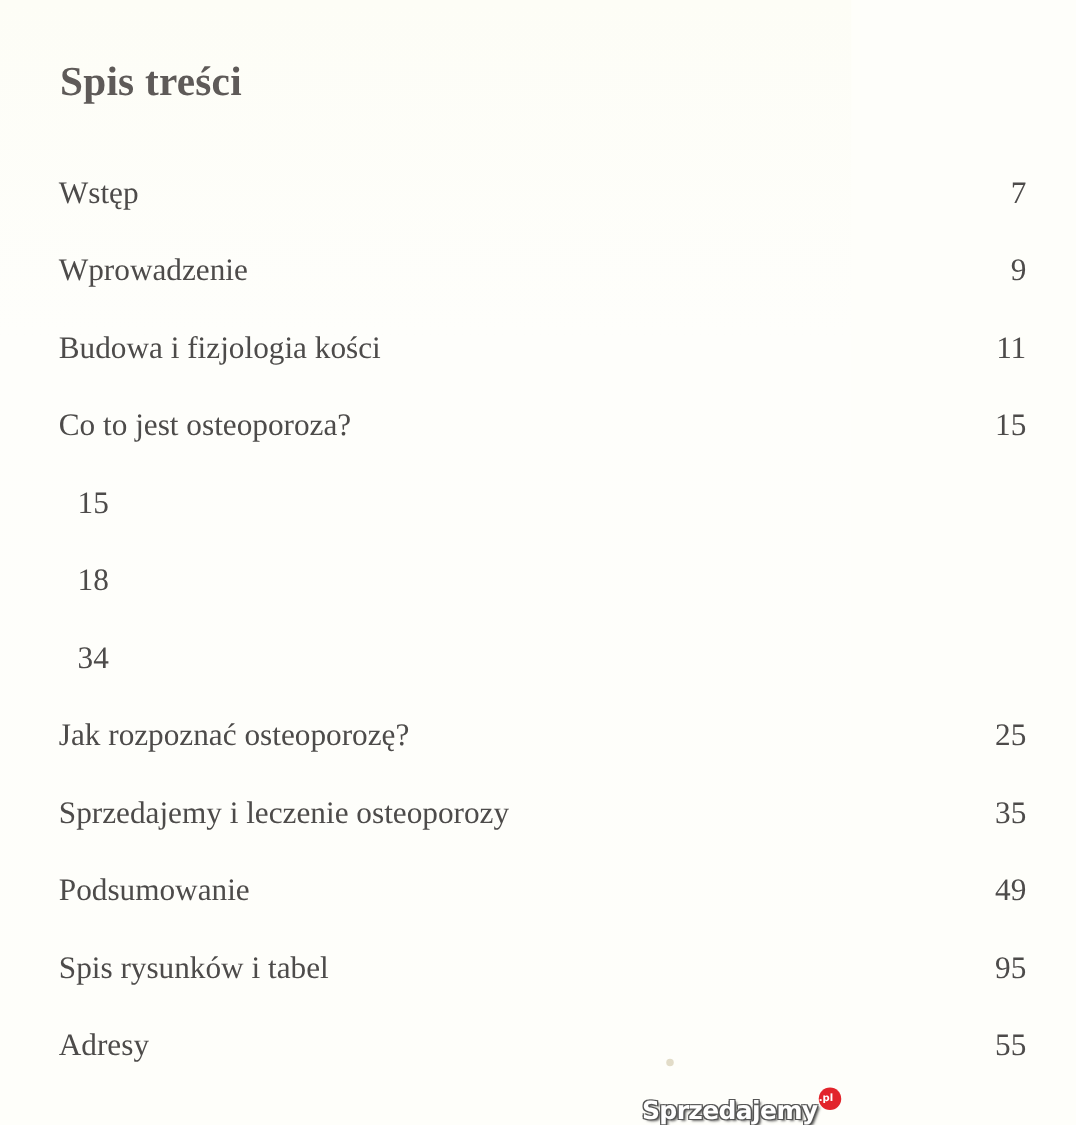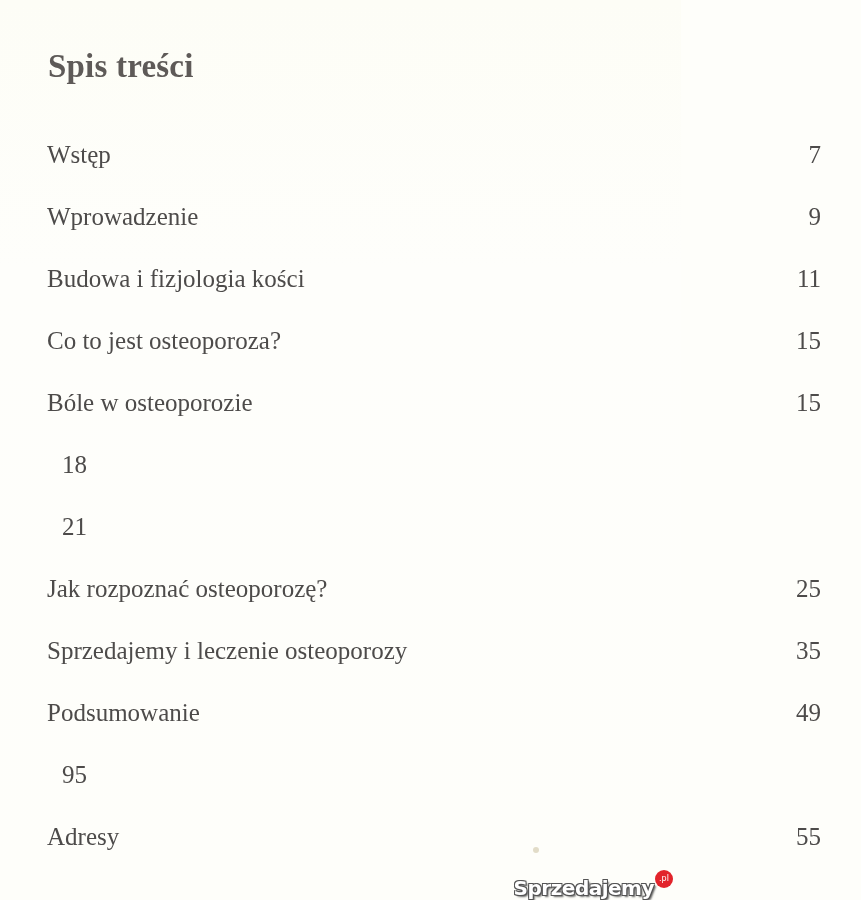--- a/index.html
+++ b/index.html
@@ -91,23 +91,23 @@
       display: inline-block;
       margin-left: 1px;
       margin-top: -6px;
       width: 18px;
       height: 18px;
       border-radius: 50%;
       background: #e2242b;
       color: #fff;
       font-size: 8px;
       line-height: 18px;
-      text-align: center;
+      text-align: left;
       text-shadow: none;
-      font-weight: normal;
+      font-weight: bold;
       letter-spacing: 0;
     }
   </style>
 </head>
 <body>
 
 <div class="page">
 
   <h1 class="title">Spis treści</h1>
 
@@ -122,42 +122,42 @@
     </li>
     <li class="toc-row">
       <span class="entry-title">Budowa i fizjologia kości</span>
       <span class="entry-page">11</span>
     </li>
     <li class="toc-row">
       <span class="entry-title">Co to jest osteoporoza?</span>
       <span class="entry-page">15</span>
     </li>
     <li class="toc-row">
-      <span class="entry-title">Bóle w osteoporozie</span>
       <span class="entry-page">15</span>
     </li>
     <li class="toc-row">
       <span class="entry-page">18</span>
     </li>
     <li class="toc-row">
-      <span class="entry-page">21</span>
+      <span class="entry-page">34</span>
     </li>
     <li class="toc-row">
       <span class="entry-title">Jak rozpoznać osteoporozę?</span>
       <span class="entry-page">25</span>
     </li>
     <li class="toc-row">
       <span class="entry-title">Sprzedajemy i leczenie osteoporozy</span>
       <span class="entry-page">35</span>
     </li>
     <li class="toc-row">
       <span class="entry-title">Podsumowanie</span>
       <span class="entry-page">49</span>
     </li>
     <li class="toc-row">
+      <span class="entry-title">Spis rysunków i tabel</span>
       <span class="entry-page">95</span>
     </li>
     <li class="toc-row">
       <span class="entry-title">Adresy</span>
       <span class="entry-page">55</span>
     </li>
   </ul>
 
   <div class="speck"></div>
 

